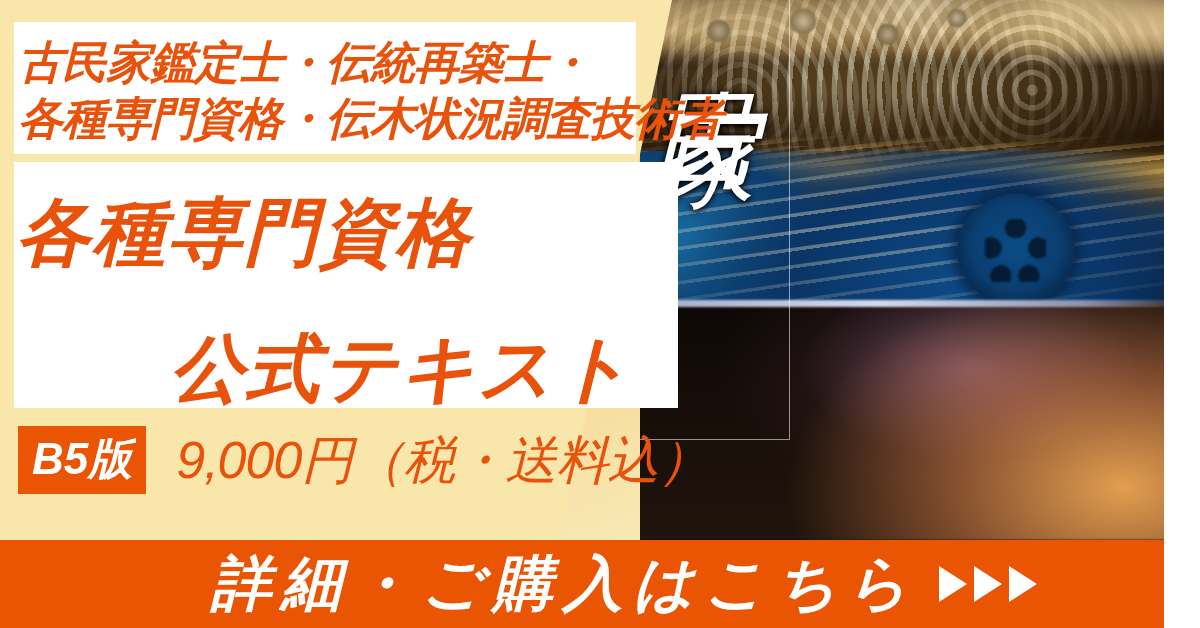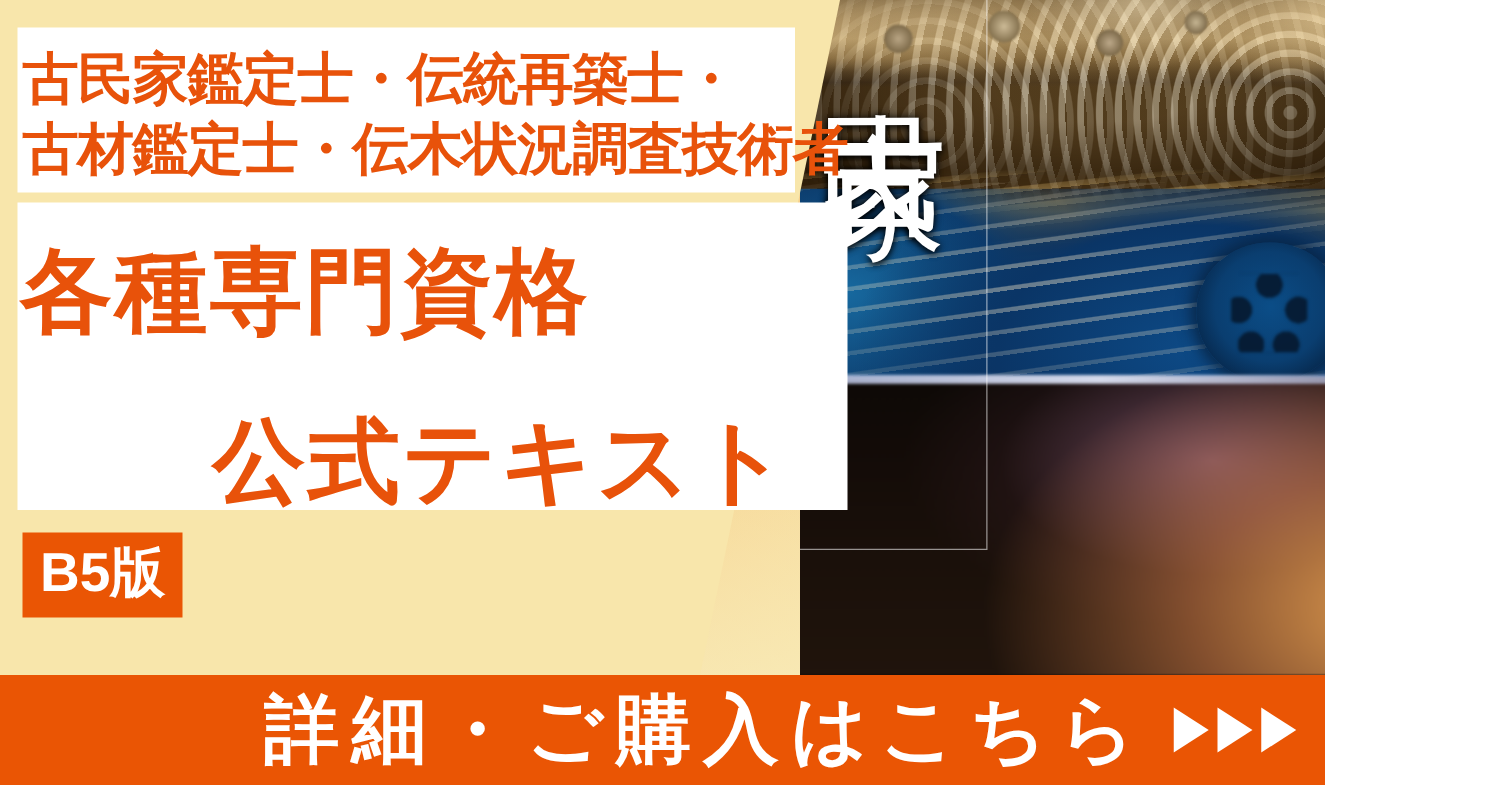--- a/index.html
+++ b/index.html
@@ -6,24 +6,25 @@
     margin: 0;
     padding: 0;
     background: #ffffff;
   }
   body {
     font-family: "Liberation Sans", "DejaVu Sans", sans-serif;
   }
 
   #banner {
     position: relative;
-    width: 1060px;
+    width: 1164px;
     height: 628px;
     overflow: hidden;
     background: #f6e3a8;
+    font-style: italic;
   }
 
   
   .photo {
     position: absolute;
     top: 0;
     left: 560px;
     width: 640px;
     height: 540px;
     overflow: hidden;
@@ -390,27 +391,28 @@
   <div class="left-field">
     <div class="left-field-v"></div>
   </div>
 
   <div class="cream-wedge"></div>
 
   <div class="panel panel-top"></div>
   <div class="panel panel-mid"></div>
 
   <div class="head-line l1">古民家鑑定士・伝統再築士・</div>
-  <div class="head-line l2">古材鑑定士・伝木状況調査技術者</div>
+  <div class="head-line l2">各種専門資格・伝木状況調査技術者</div>
 
   <div class="main-line m1">各種専門資格</div>
   <div class="main-line m2">公式テキスト</div>
 
   <div class="price-row">
     <span class="badge">B5版</span>
+    <span class="price-text">9,000円（税・送料込）</span>
   </div>
 
   <div class="cta">
     <span class="cta-text">詳細・ご購入はこちら</span>
     <span class="cta-arrows">
       <i></i>
       <i></i>
       <i></i>
     </span>
   </div>

